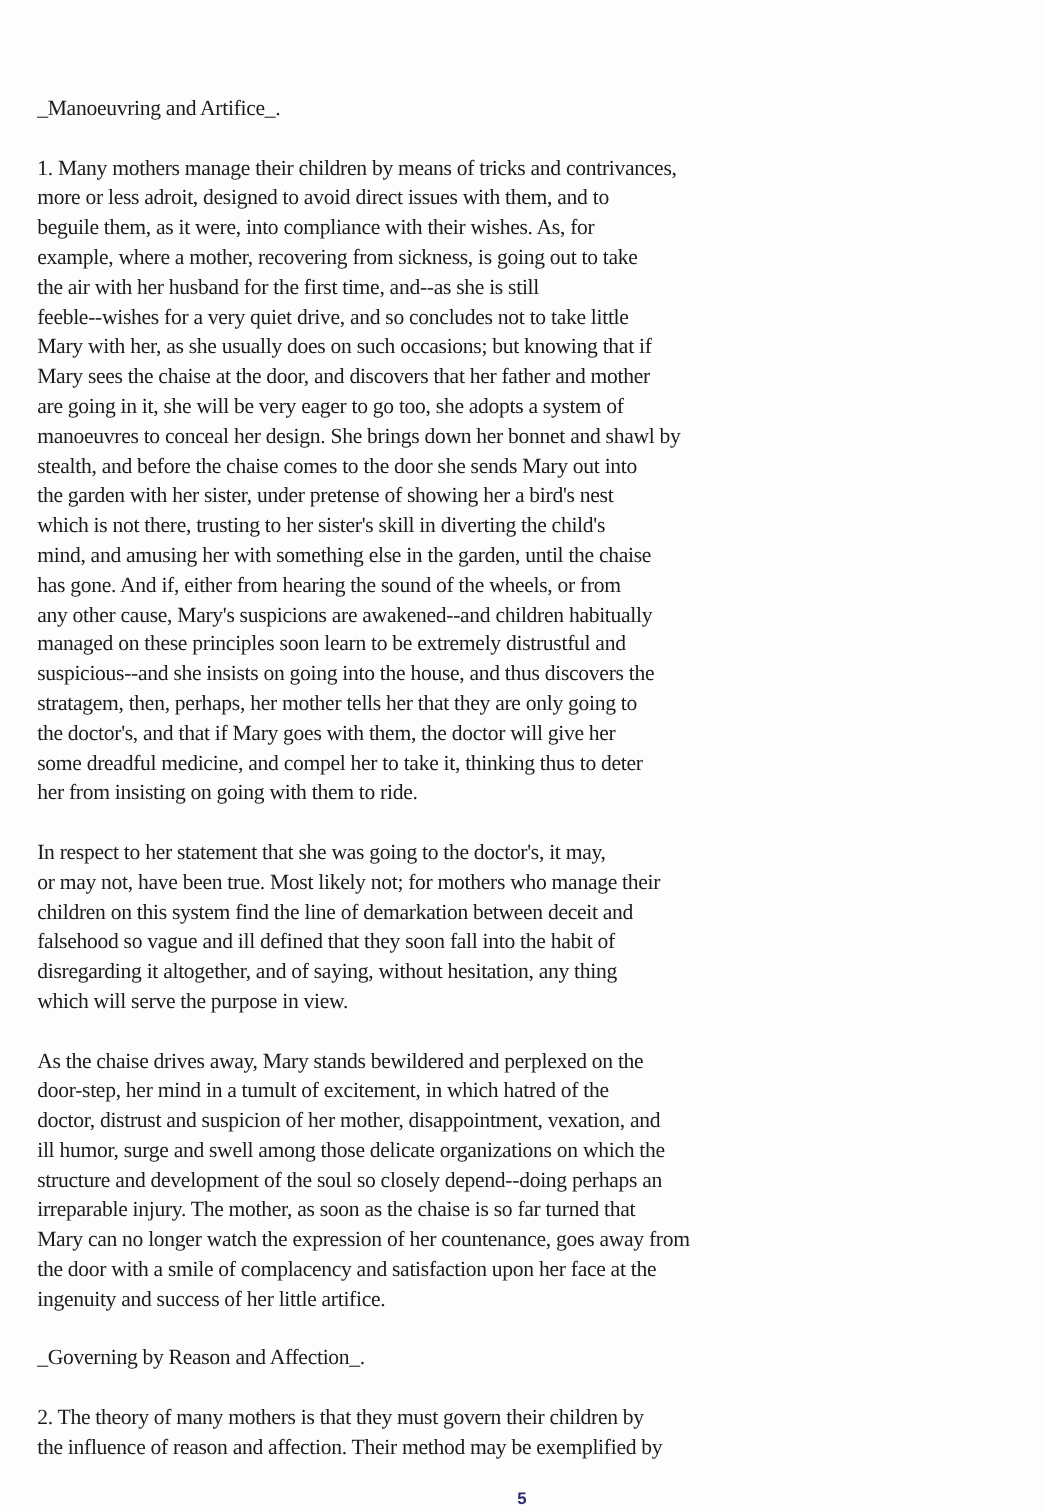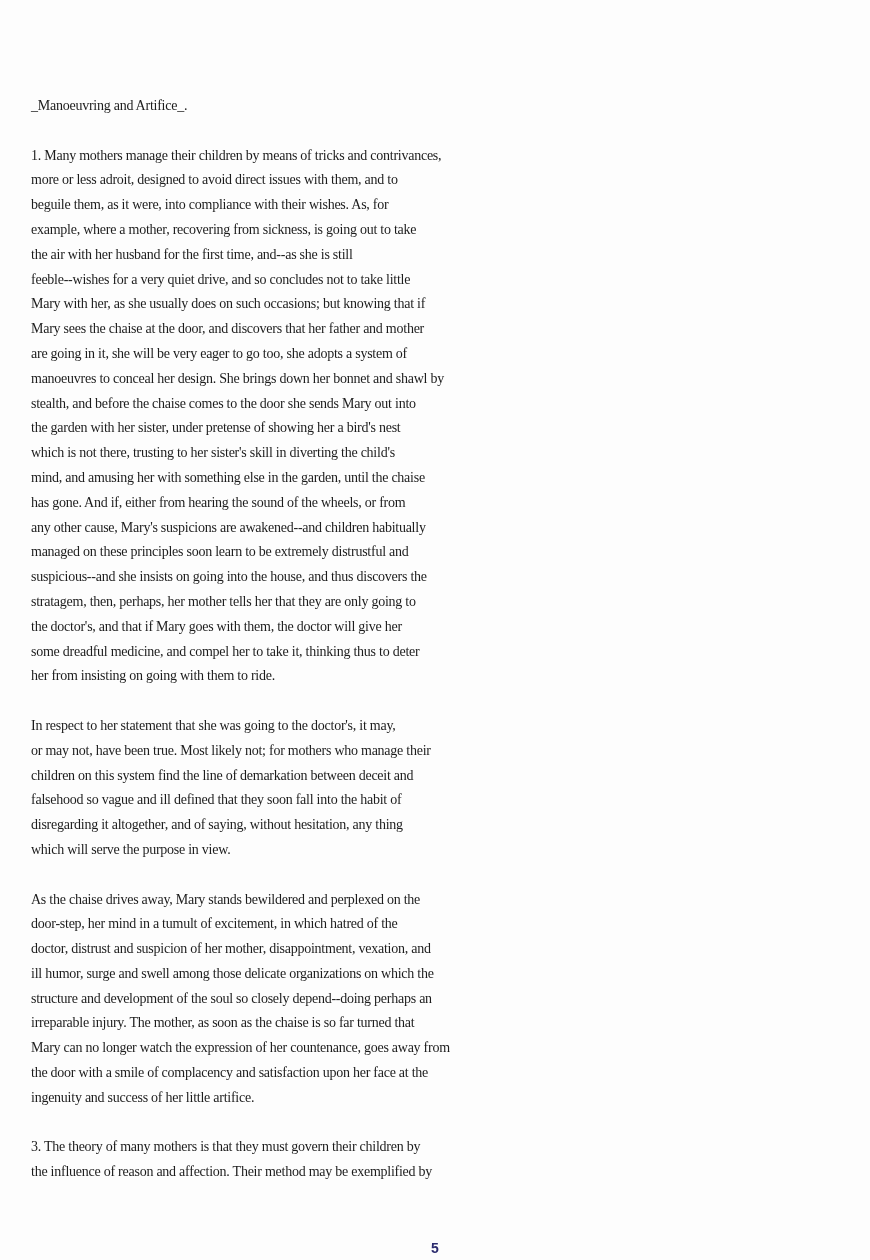--- a/index.html
+++ b/index.html
@@ -17,24 +17,24 @@
       position: absolute;
       left: 0;
       top: 0;
       width: 870px;
       height: 1260px;
       background: #fdfdfd;
     }
     .content {
       position: absolute;
       left: 31px;
-      top: 94px;
+      top: 78px;
       width: 600px;
       font-family: "Liberation Serif", serif;
-      font-size: 14px;
+      font-size: 18px;
       line-height: 24.8px;
       color: #1c1c1c;
       letter-spacing: -0.25px;
     }
     .content p {
       margin: 0 0 24.8px 0;
       white-space: pre-line;
     }
     .heading {
       margin: 0 0 24.8px 0;
@@ -87,17 +87,18 @@
 which will serve the purpose in view.</p>
     <p>As the chaise drives away, Mary stands bewildered and perplexed on the
 door-step, her mind in a tumult of excitement, in which hatred of the
 doctor, distrust and suspicion of her mother, disappointment, vexation, and
 ill humor, surge and swell among those delicate organizations on which the
 structure and development of the soul so closely depend--doing perhaps an
 irreparable injury. The mother, as soon as the chaise is so far turned that
 Mary can no longer watch the expression of her countenance, goes away from
 the door with a smile of complacency and satisfaction upon her face at the
 ingenuity and success of her little artifice.</p>
-    <p>3. The theory of many mothers is that they must govern their children by
+    <p class="heading">_Governing by Reason and Affection_.</p>
+    <p>2. The theory of many mothers is that they must govern their children by
 the influence of reason and affection. Their method may be exemplified by</p>
   </div>
   <div class="page-number">5</div>
 </div>
 
 </body></html>

